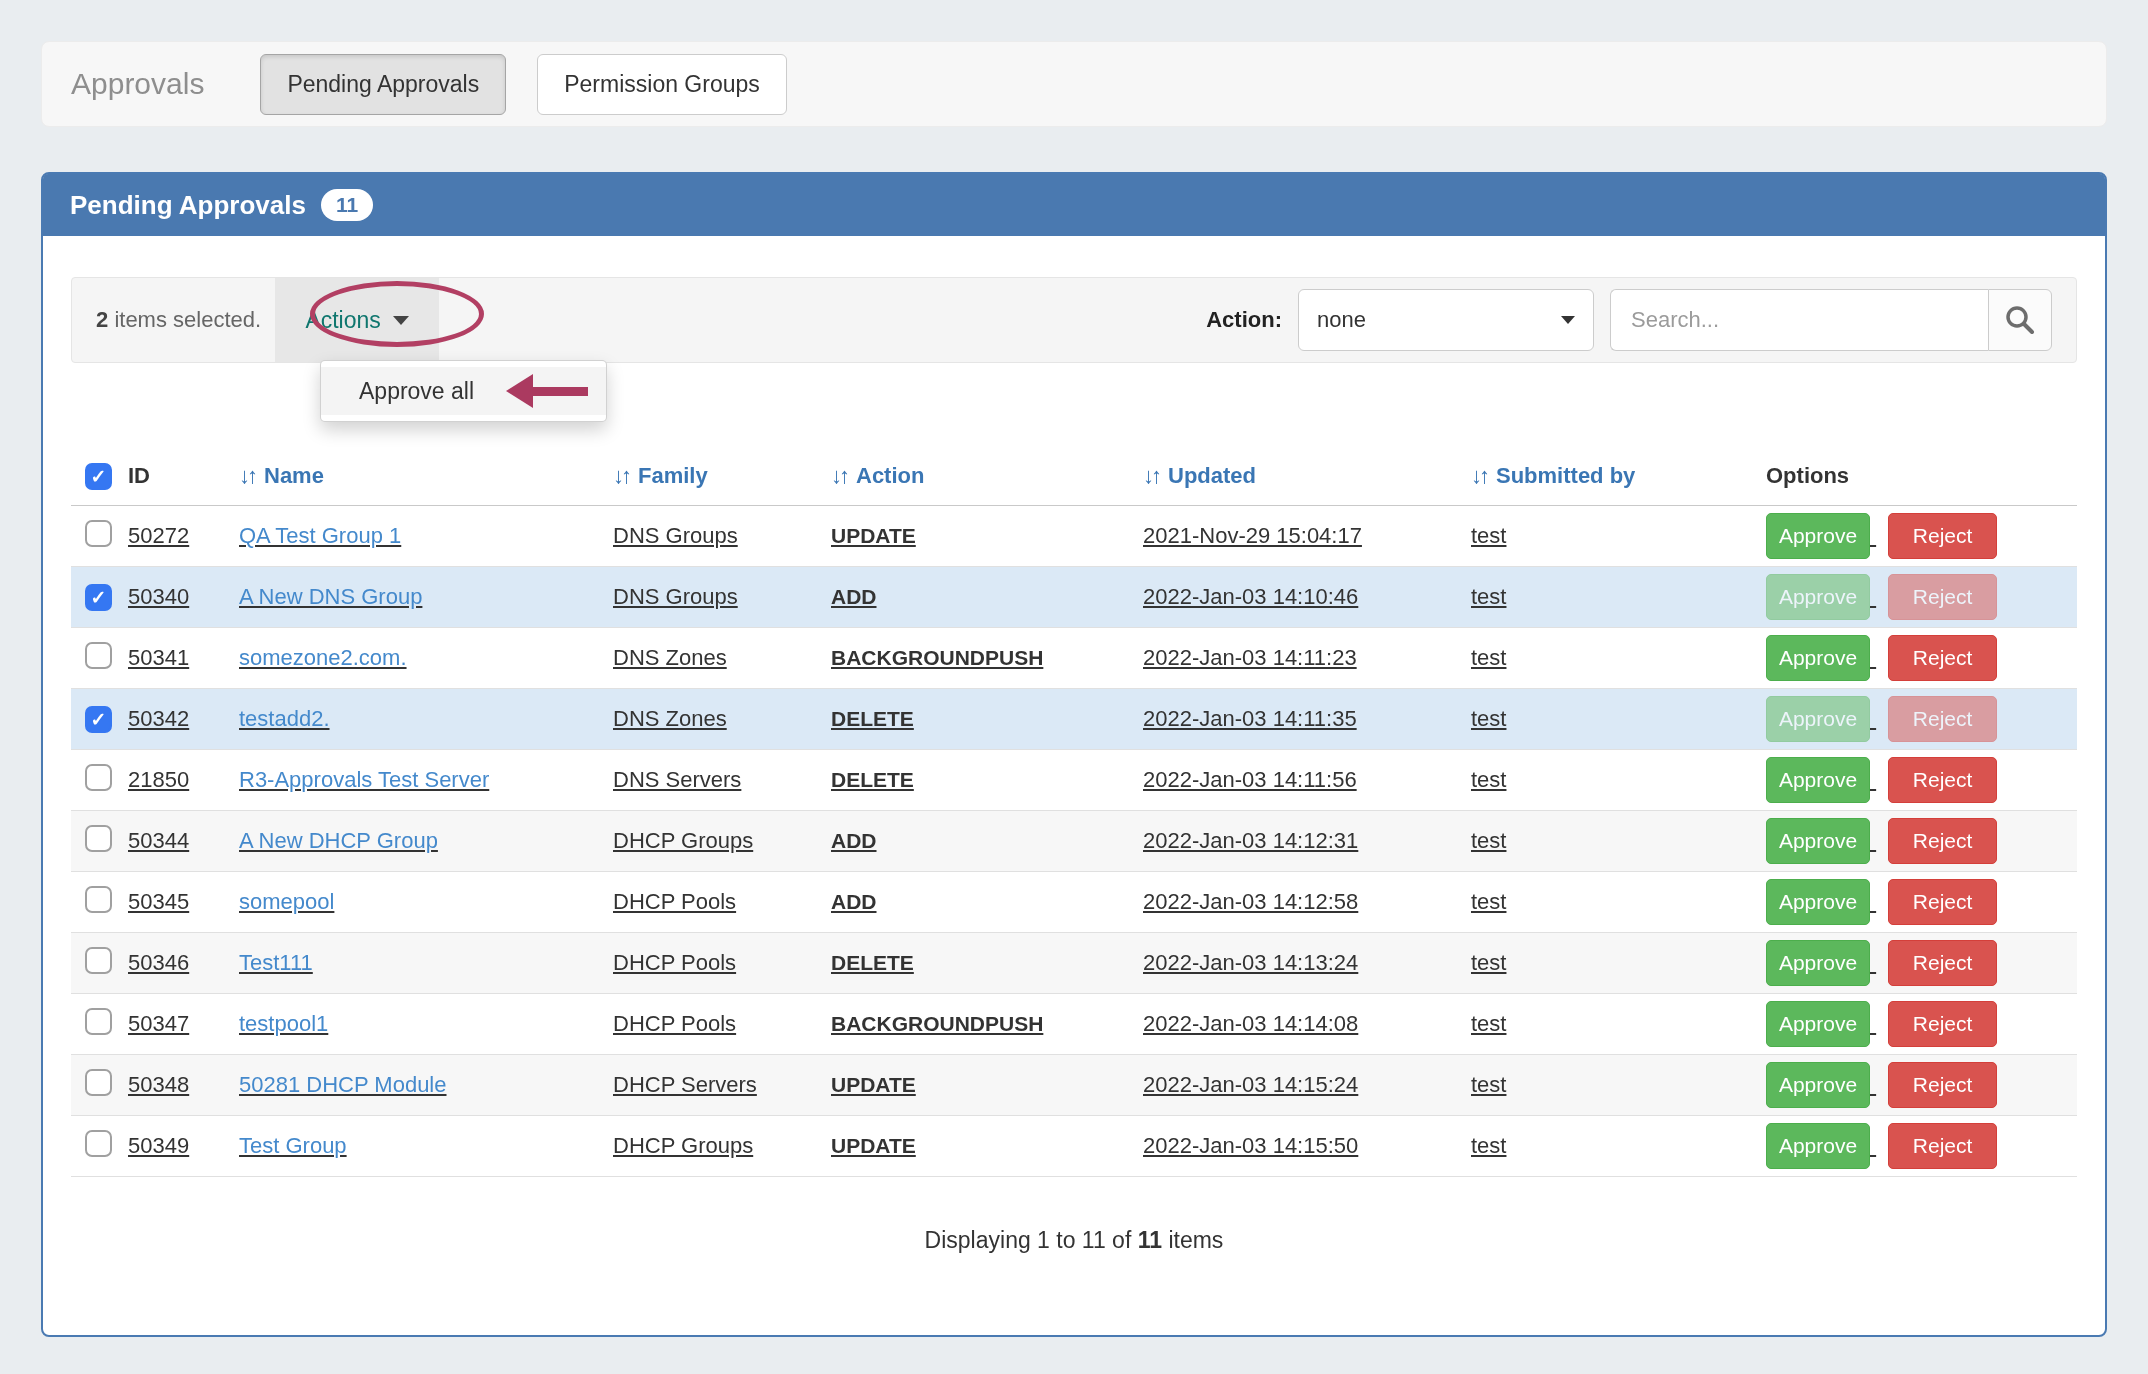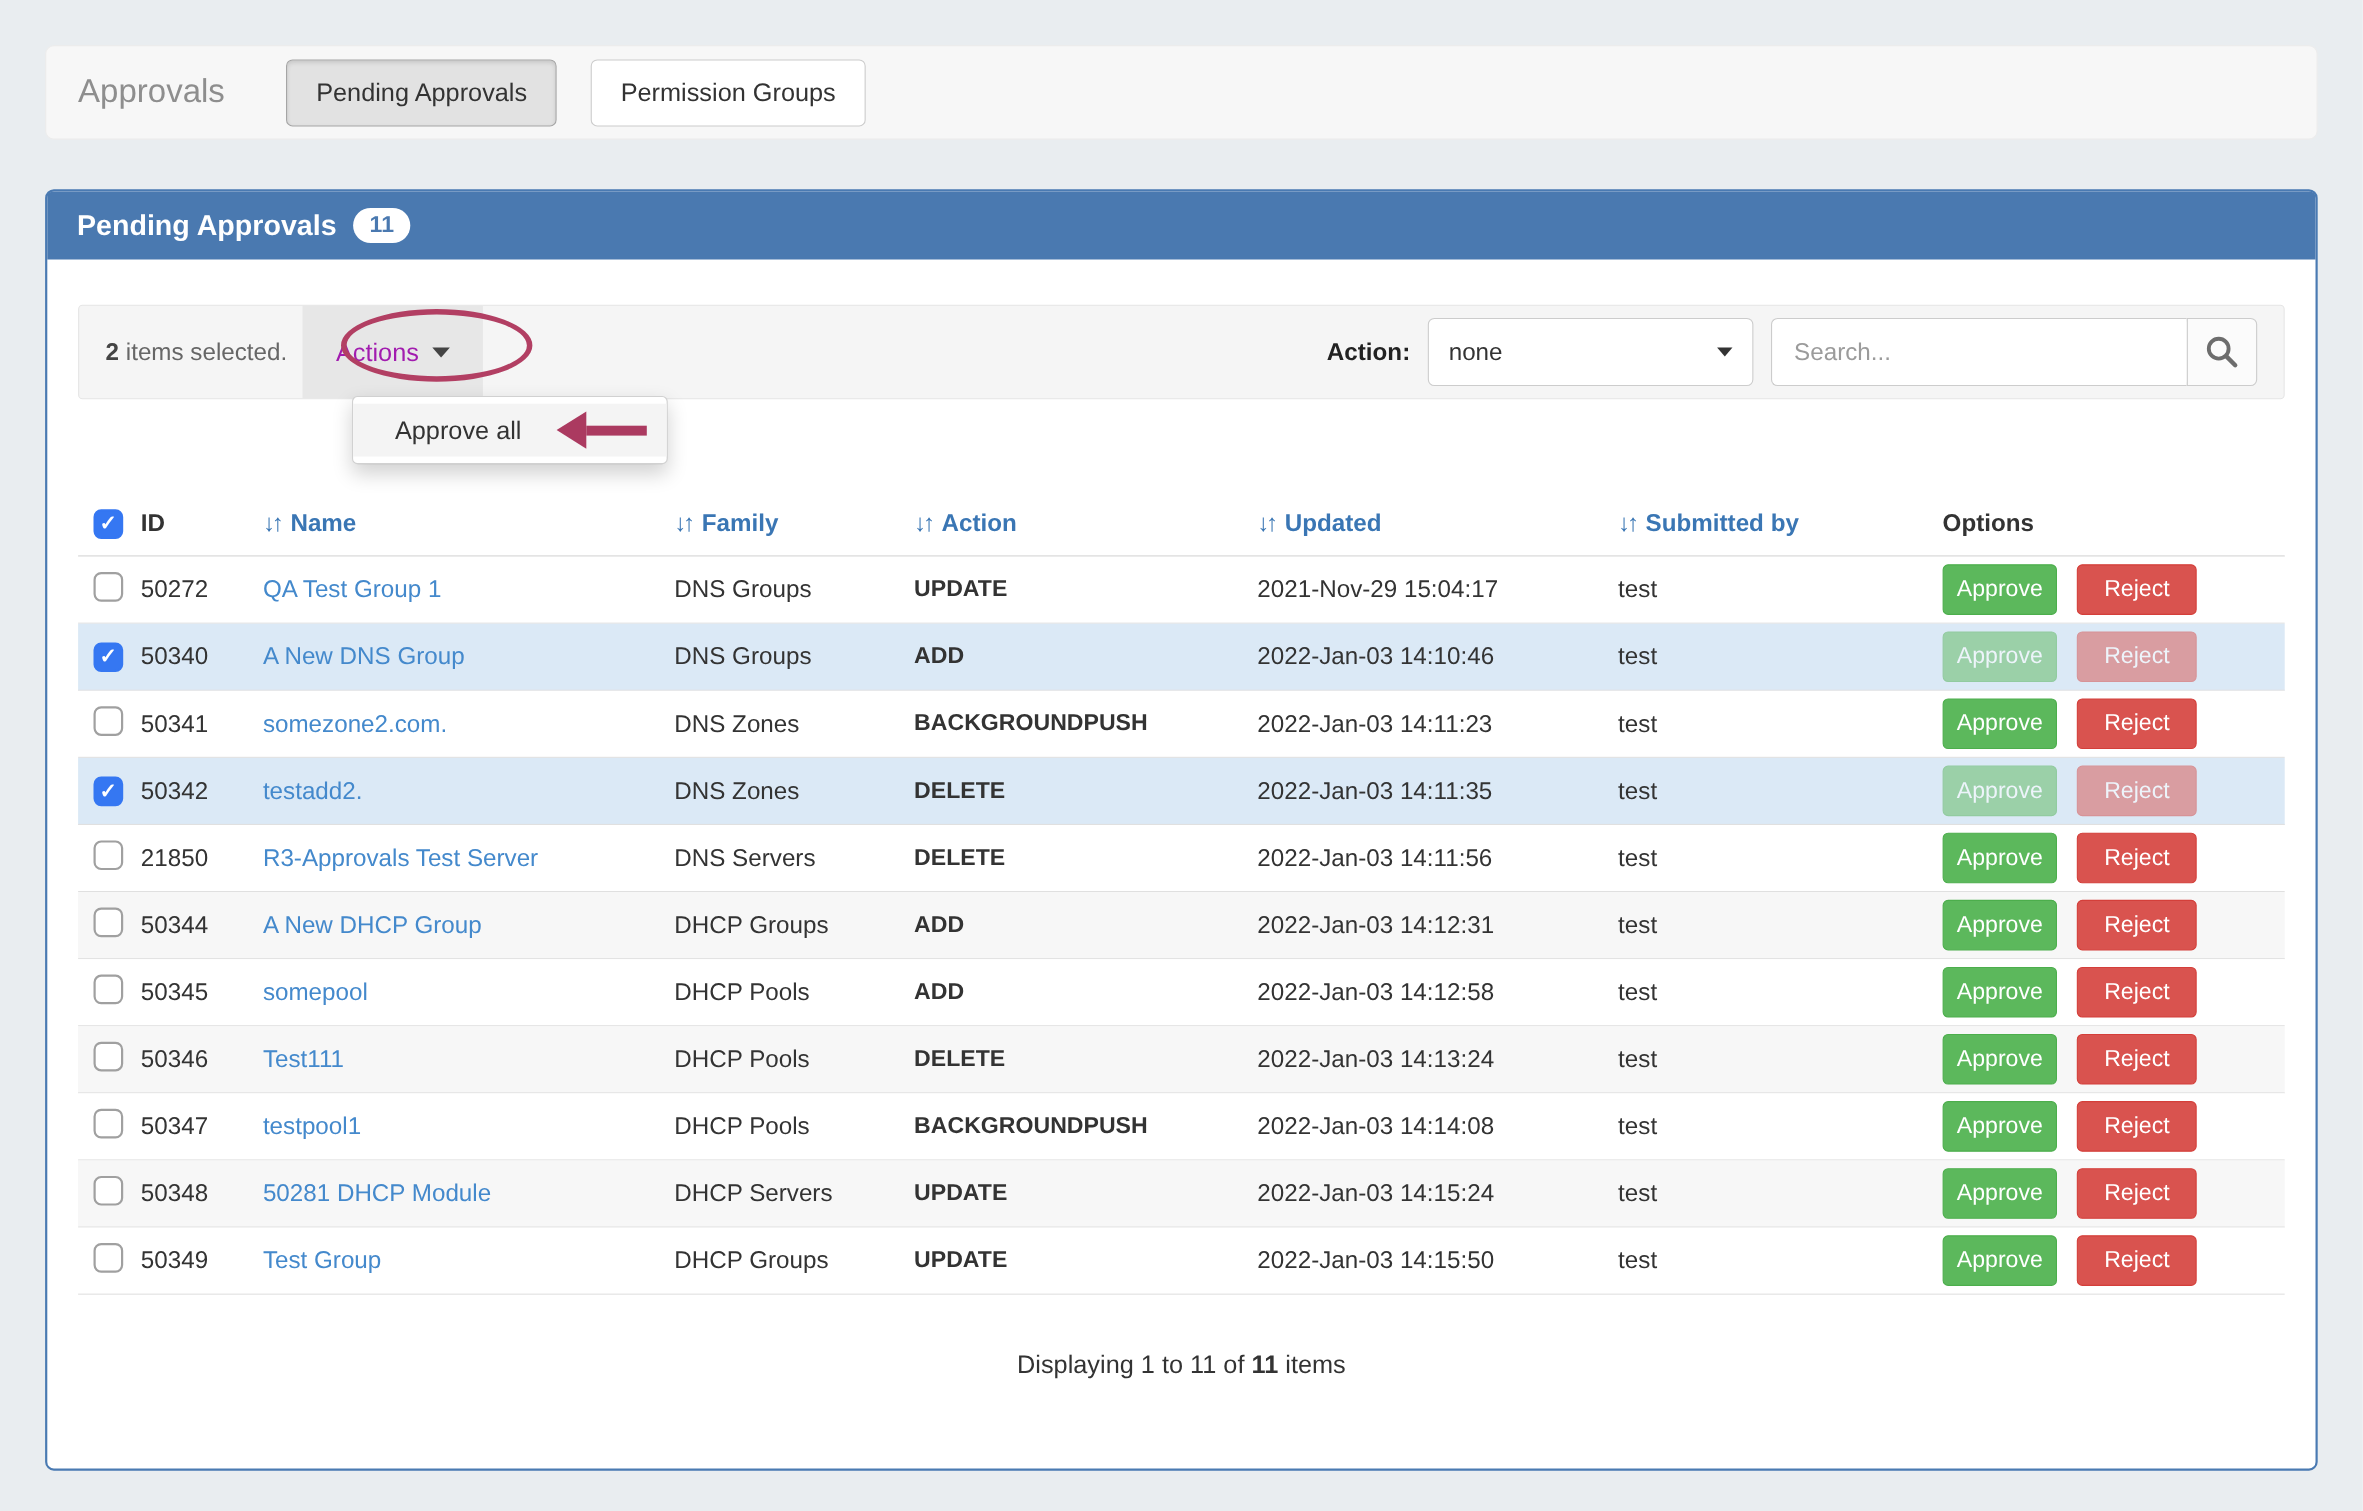--- a/index.html
+++ b/index.html
@@ -72,21 +72,21 @@
   }
   .selected-info { font-size:22px; color:#666; }
   .selected-info b { color:#444; }
   .actions-btn {
     margin-left:14px;
     width:164px;
     align-self:stretch;
     background:#e7e7e7;
     border:none;
     display:flex; align-items:center; justify-content:center; gap:12px;
-    font-size:23px; color:#a21caf;
+    font-size:23px; color:#0f766e;
     cursor:pointer;
     font-family:"Liberation Sans", sans-serif;
   }
   .caret-down {
     width:0; height:0;
     border-left:8px solid transparent;
     border-right:8px solid transparent;
     border-top:9px solid #444;
     display:inline-block;
   }
@@ -168,21 +168,21 @@
     display:grid;
     grid-template-columns:57px 111px 374px 218px 312px 328px 295px auto;
     align-items:center;
   }
   .thead-row { height:59px; border-bottom:1px solid #c9c9c9; }
   .th { font-size:22px; font-weight:bold; color:#333; display:flex; align-items:center; gap:9px; }
   .th.sortable { color:#3a76b4; cursor:pointer; }
   .sort-glyph { font-weight:bold; letter-spacing:-3px; font-size:22px; }
   .cell-cb { padding-left:14px; }
 
-  .trow { height:61px; border-bottom:1px solid #e0e0e0; background:#fff; }
+  .trow { height:61px; border-bottom:1px solid #e0e0e0; background:#fff;text-decoration:underline; }
   .tbody > .trow:nth-child(even) { background:#f7f7f7; }
   .tbody > .trow.selected { background:#dbe9f6; }
   .td { font-size:22px; color:#333; }
   .td a { color:#4489cc; text-decoration:none; cursor:pointer; }
   .td.action-val { font-weight:bold; font-size:21px; }
 
   .cb {
     width:27px; height:27px;
     border:2px solid #a0a0a0; border-radius:7px;
     background:#fff;

